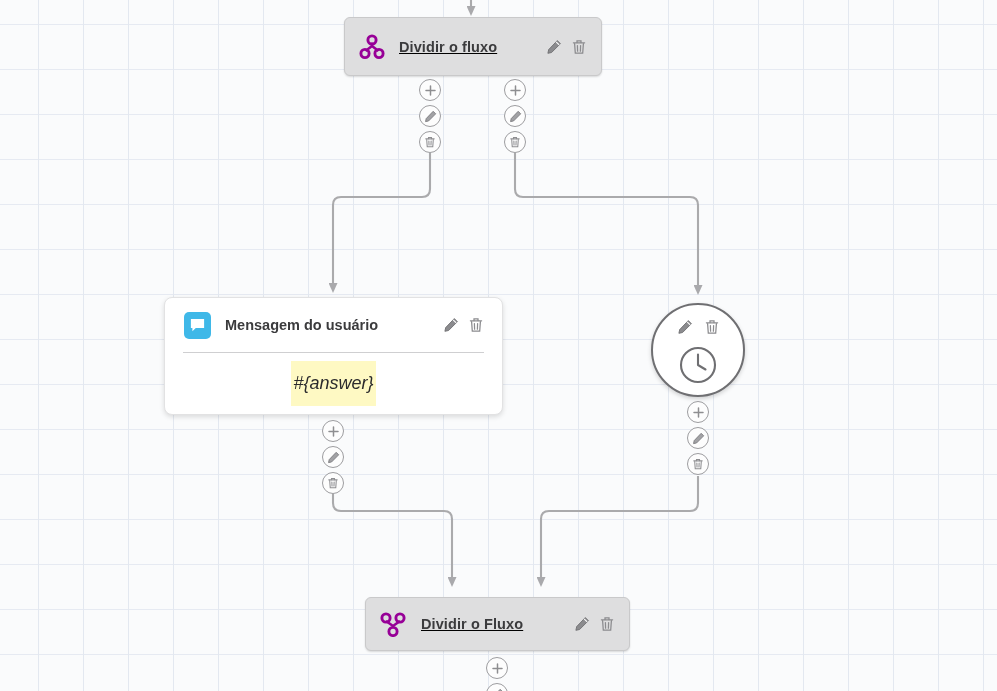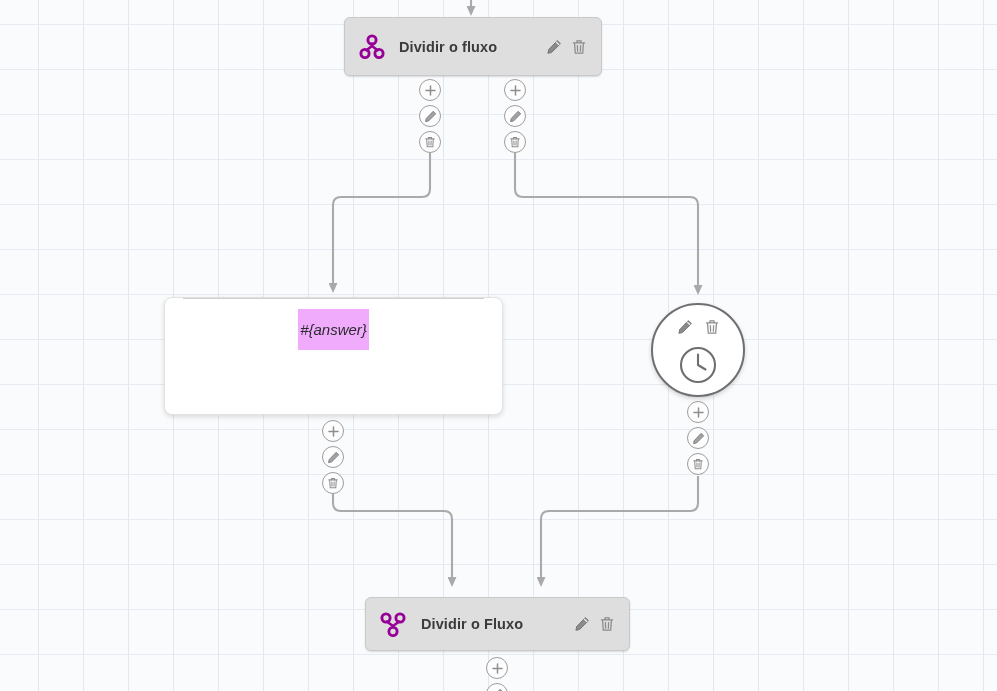--- a/index.html
+++ b/index.html
@@ -39,20 +39,21 @@
     border-radius: 6px;
   }
 
   .node-gray {
     background: #dededf;
     border: 1px solid #c9c9ca;
     box-shadow: 0 1px 2px rgba(0,0,0,0.14);
     display: flex;
     align-items: center;
     padding: 13px 14px;
+    text-decoration: underline;
   }
 
   .node-white {
     background: #ffffff;
     border: 1px solid #e2e2e3;
     border-radius: 8px;
     box-shadow: 0 2px 5px rgba(0,0,0,0.13);
   }
 
   .node-title {
@@ -120,24 +121,24 @@
   }
 
   .msg-body {
     height: 60px;
     display: flex;
     align-items: center;
     justify-content: center;
   }
 
   .token {
-    background: #f0abfc;
+    background: #fef9c3;
     color: #2b2b2d;
     font-style: italic;
-    font-size: 15px;
+    font-size: 18px;
     padding: 12px 2px;
     white-space: nowrap;
   }
 
   
   .node-circle {
     position: absolute;
     width: 94px;
     height: 94px;
     border-radius: 50%;
@@ -288,20 +289,43 @@
             <path d="M2.4,3.8 L13.6,3.8"></path>
             <path d="M6,3.6 L6,1.9 L10,1.9 L10,3.6"></path>
             <path d="M3.6,4.6 L4.3,14.2 L11.7,14.2 L12.4,4.6"></path>
             <path d="M6.5,6.8 L6.7,12 M9.5,6.8 L9.3,12"></path>
           </g>
         </svg>
     </div>
   </div>
 
   <div class="node node-white" style="left:164px; top:297px; width:339px; height:118px;">
+    <div class="msg-head">
+      <span class="chat-badge">
+        <svg width="17" height="17" viewBox="0 0 18 18">
+          <path d="M2,2.2 H16 V11.6 H7.2 L3.6,15 V11.6 H2 z" fill="#ffffff"></path>
+        </svg>
+      </span>
+      <span class="msg-title">Mensagem do usuário</span>
+      <span class="title-spacer"></span>
+      <span class="hdr-actions">
+        <svg class="act-icon" viewBox="0 0 16 16">
+          <path d="M11.3,1.6 L14.4,4.7 L5.6,13.5 L1.9,14.3 L2.7,10.6 z" fill="#8b8b8e" stroke="#6f6f72" stroke-width="0.9" stroke-linejoin="round"></path>
+          <path d="M10.1,2.8 L13.2,5.9" stroke="#ffffff" stroke-width="1.1"></path>
+        </svg>
+        <svg class="act-icon" viewBox="0 0 16 16">
+          <g stroke="#8b8b8e" stroke-width="1.25" fill="none" stroke-linecap="round">
+            <path d="M2.4,3.8 L13.6,3.8"></path>
+            <path d="M6,3.6 L6,1.9 L10,1.9 L10,3.6"></path>
+            <path d="M3.6,4.6 L4.3,14.2 L11.7,14.2 L12.4,4.6"></path>
+            <path d="M6.4,6.6 L6.6,12.2 M9.6,6.6 L9.4,12.2"></path>
+          </g>
+        </svg>
+      </span>
+    </div>
     <div class="msg-divider"></div>
     <div class="msg-body">
       <span class="token">#{answer}</span>
     </div>
   </div>
 
   <div class="port-stack" style="left:322px; top:420px;">
     <div class="port-btn">
       <svg width="13" height="13" viewBox="0 0 13 13">
           <g stroke="#8e8e91" stroke-width="1.5" stroke-linecap="round">

